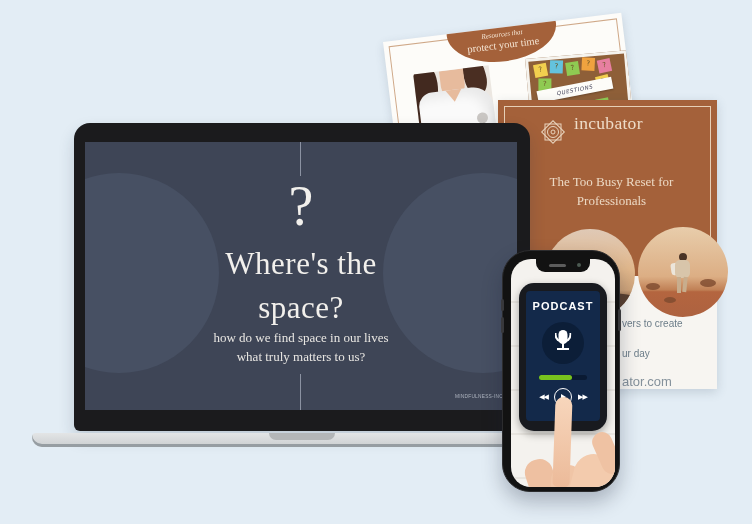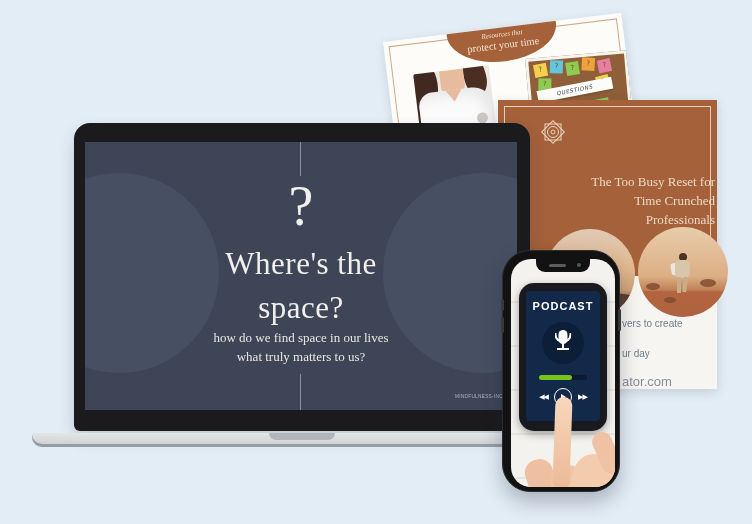--- a/index.html
+++ b/index.html
@@ -28,21 +28,21 @@
   .banner{position:absolute;left:6px;top:26px;width:76px;height:12px;background:#fdfcf8;transform:rotate(-6deg);
     font-family:"DejaVu Sans",sans-serif;font-style:italic;font-size:5.5px;line-height:12px;letter-spacing:.5px;text-align:center;color:#44445a;box-shadow:0 1px 2px rgba(0,0,0,.25);}
 
   
   .brown-paper{position:absolute;left:498px;top:100px;width:219px;height:289px;background:#a4613a;z-index:2;
     box-shadow:0 3px 10px rgba(60,80,100,.2);}
   .bp-border{position:absolute;left:6px;top:6px;right:6px;bottom:6px;border:1px solid #e6cfb6;z-index:1;}
   .bp-white{position:absolute;left:0;right:0;bottom:0;height:113px;background:#f7f5f1;z-index:2;}
   .bp-logo{position:absolute;left:40px;top:17px;width:30px;height:30px;z-index:3;}
   .bp-brand{position:absolute;left:76px;top:13px;z-index:3;color:#eedcc8;font-size:17.5px;line-height:21px;letter-spacing:.3px;}
-  .bp-title{position:absolute;left:10px;right:2px;top:72px;z-index:3;text-align:right;color:#ecd9c4;font-size:13px;line-height:19px;}
+  .bp-title{position:absolute;left:10px;right:2px;top:72px;z-index:3;text-align:center;color:#ecd9c4;font-size:13px;line-height:19px;}
   .bp-circle{position:absolute;width:90px;height:90px;border-radius:50%;overflow:hidden;z-index:3;}
   .bp-circle.left{left:47px;top:129px;}
   .bp-circle.right{left:140px;top:127px;}
   .sun-sky{position:absolute;inset:0;background:linear-gradient(#dfc9b6 0%,#e2b88c 45%,#cfa47a 68%,#8a6347 78%,#5f4431 100%);}
   .sun-grass{position:absolute;left:0;right:0;bottom:0;height:26px;background:#5a4030;border-radius:40% 30% 0 0/30% 20% 0 0;}
   .des-sky{position:absolute;inset:0;background:linear-gradient(#e8cdab 0%,#dcae84 55%,#c08055 70%,#b4653f 72%,#ad6240 100%);}
   .des-bush{position:absolute;background:#7d4a2e;border-radius:50%;opacity:.8;}
   .person-head{position:absolute;left:41px;top:26px;width:8px;height:8px;border-radius:50%;background:#4b3426;}
   .person-body{position:absolute;left:37px;top:33px;width:15px;height:18px;border-radius:5px;background:#d8c5aa;}
   .person-bag{position:absolute;left:33px;top:36px;width:9px;height:12px;border-radius:3px;background:#ece6db;transform:rotate(-8deg);}
@@ -147,24 +147,24 @@
     <div class="bp-white"></div>
     <svg class="bp-logo" viewBox="0 0 30 30">
       <g fill="none" stroke="#e9d5bf" stroke-width="1">
         <rect x="7" y="7" width="16" height="16"></rect>
         <rect x="7" y="7" width="16" height="16" transform="rotate(45 15 15)"></rect>
         <circle cx="15" cy="15" r="5.5"></circle>
         <circle cx="15" cy="15" r="2"></circle>
       </g>
     </svg>
     <div class="bp-brand">
+      <div>incubator</div>
     </div>
     <div class="bp-title">
       <div>The Too Busy Reset for</div>
-      <div>Time Crunched</div>
       <div>Professionals</div>
     </div>
     <div class="bp-circle left">
       <div class="sun-sky"></div>
       <div class="sun-grass"></div>
     </div>
     <div class="bp-circle right">
       <div class="des-sky"></div>
       <div class="des-bush" style="left:8px;top:56px;width:14px;height:7px;"></div>
       <div class="des-bush" style="left:62px;top:52px;width:16px;height:8px;"></div>

